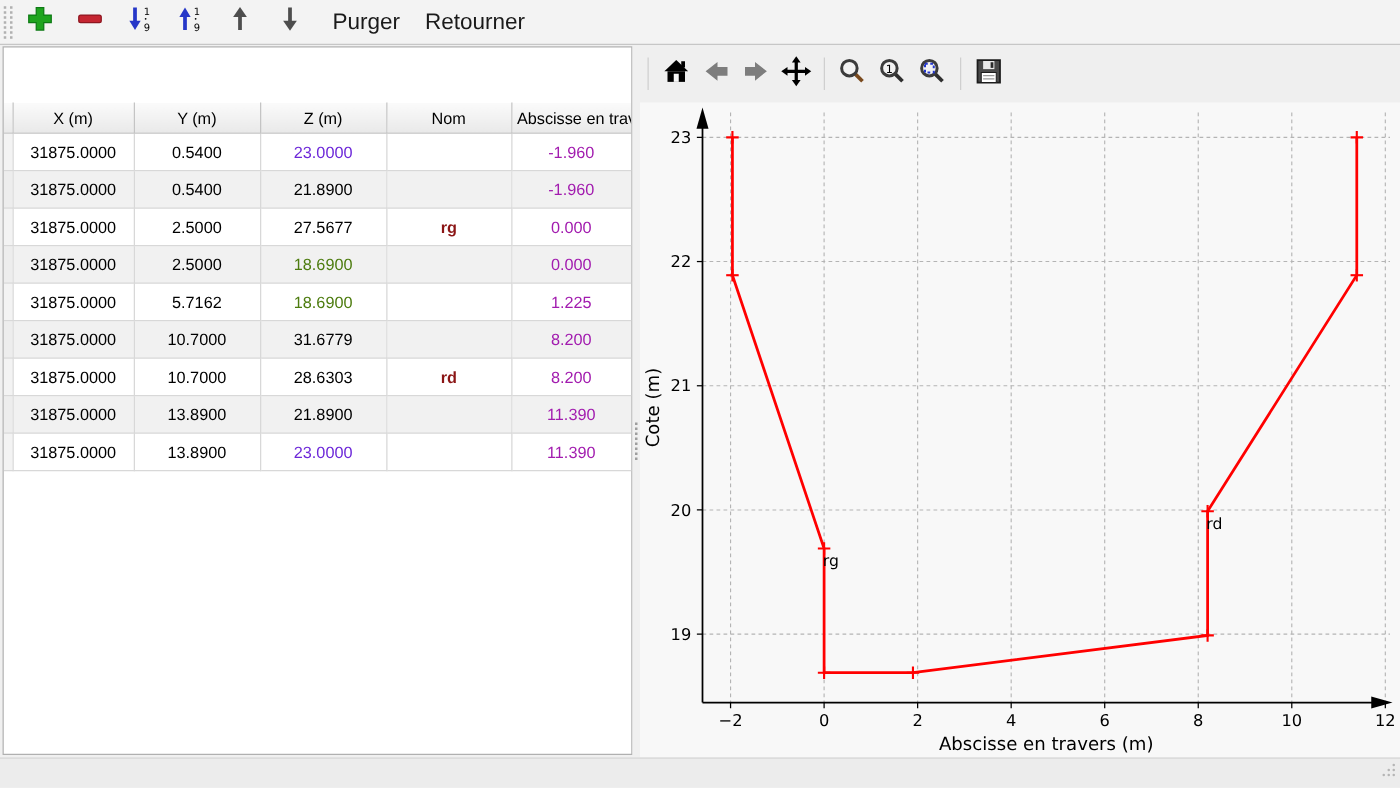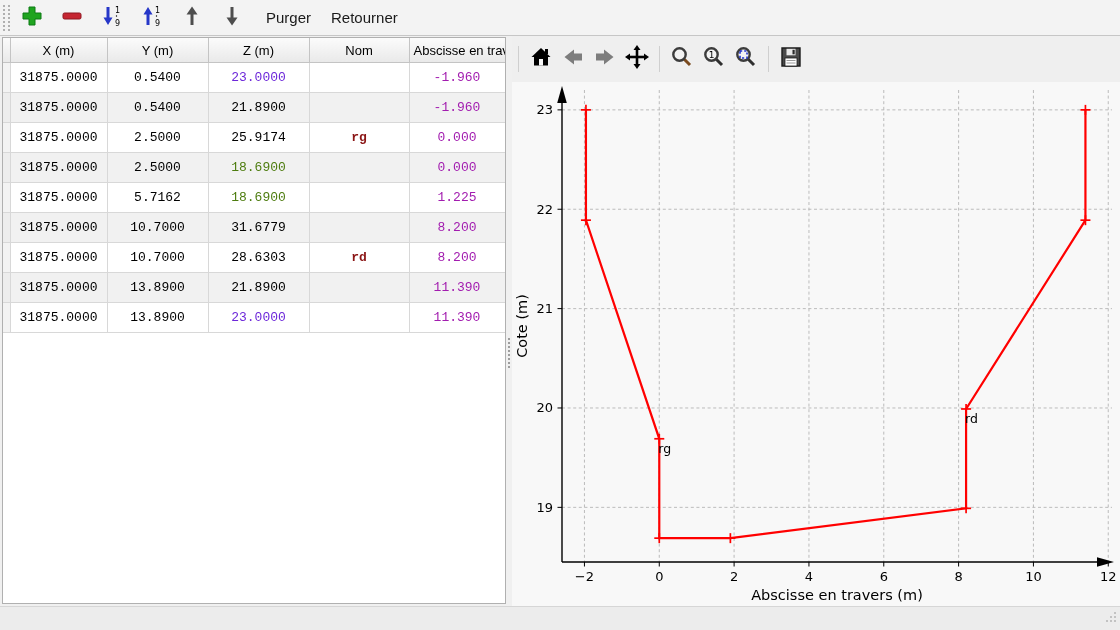--- a/index.html
+++ b/index.html
@@ -7,36 +7,36 @@
        font-family:"Liberation Sans",sans-serif;overflow:hidden;}
 
   
   #main-toolbar{position:absolute;left:0;top:0;width:1120px;height:35px;
     background:#f3f3f3;border-bottom:1px solid #c6c6c6;
     display:flex;align-items:center;gap:0;}
   .tb-handle{width:3px;height:26px;margin:0 6px 0 3px;
     border-left:2px dotted #b0b0b0;border-right:2px dotted #b0b0b0;}
   .tb-btn{width:32px;height:30px;display:flex;align-items:center;justify-content:center;
     border-radius:3px;}
-  .tb-text-btn{padding:4px 10px;font-size:15px;color:#1a1a1a;border-radius:3px;}
+  .tb-text-btn{padding:4px 10px;font-size:18px;color:#1a1a1a;border-radius:3px;}
   .tb-gap{width:8px;}
 
   
   #left-panel{position:absolute;left:2px;top:37px;width:504px;height:567px;
     background:#ffffff;border:1px solid #b0b0b0;box-sizing:border-box;overflow:hidden;}
   #data-table{border-collapse:collapse;table-layout:fixed;width:502px;
-    font-size:13px;color:#000;}
+    font-size:13px;color:#000;margin-top:44px;}
   #data-table th{height:24px;font-weight:normal;
     background:linear-gradient(#fbfbfb,#e9e9e9);
     border:1px solid #c4c4c4;border-top:none;padding:0 4px;
     white-space:nowrap;overflow:hidden;}
   #data-table th.col-strip{border-left:none;}
   #data-table th.col-absc{text-align:right;padding-right:6px;}
   #data-table td{height:29px;border:1px solid #d8d8d8;text-align:center;
-    padding:0 4px;white-space:nowrap;overflow:hidden;font-family:Liberation Mono, monospace;}
+    padding:0 4px;white-space:nowrap;overflow:hidden;}
   #data-table td.strip{background:#f3f3f3;border-left:none;padding:0;}
   #data-table tr.alt td{background:#f1f1f1;}
   #data-table tr.alt td.strip{background:#ededed;}
   td.z-blue{color:#6d28d9;}
   td.z-red{color:#4d7c0f;}
   td.nom{color:#8b1515;font-weight:bold;}
   td.absc{color:#a21caf;}
 
   
   #splitter{position:absolute;left:506px;top:36px;width:6px;height:570px;background:#f0f0f0;}
@@ -159,21 +159,21 @@
           <td>31875.0000</td>
           <td>0.5400</td>
           <td>21.8900</td>
           <td class="nom"></td>
           <td class="absc">-1.960</td>
         </tr>
         <tr>
           <td class="strip"></td>
           <td>31875.0000</td>
           <td>2.5000</td>
-          <td>25.9174</td>
+          <td>27.5677</td>
           <td class="nom">rg</td>
           <td class="absc">0.000</td>
         </tr>
         <tr class="alt">
           <td class="strip"></td>
           <td>31875.0000</td>
           <td>2.5000</td>
           <td class="z-red">18.6900</td>
           <td class="nom"></td>
           <td class="absc">0.000</td>

